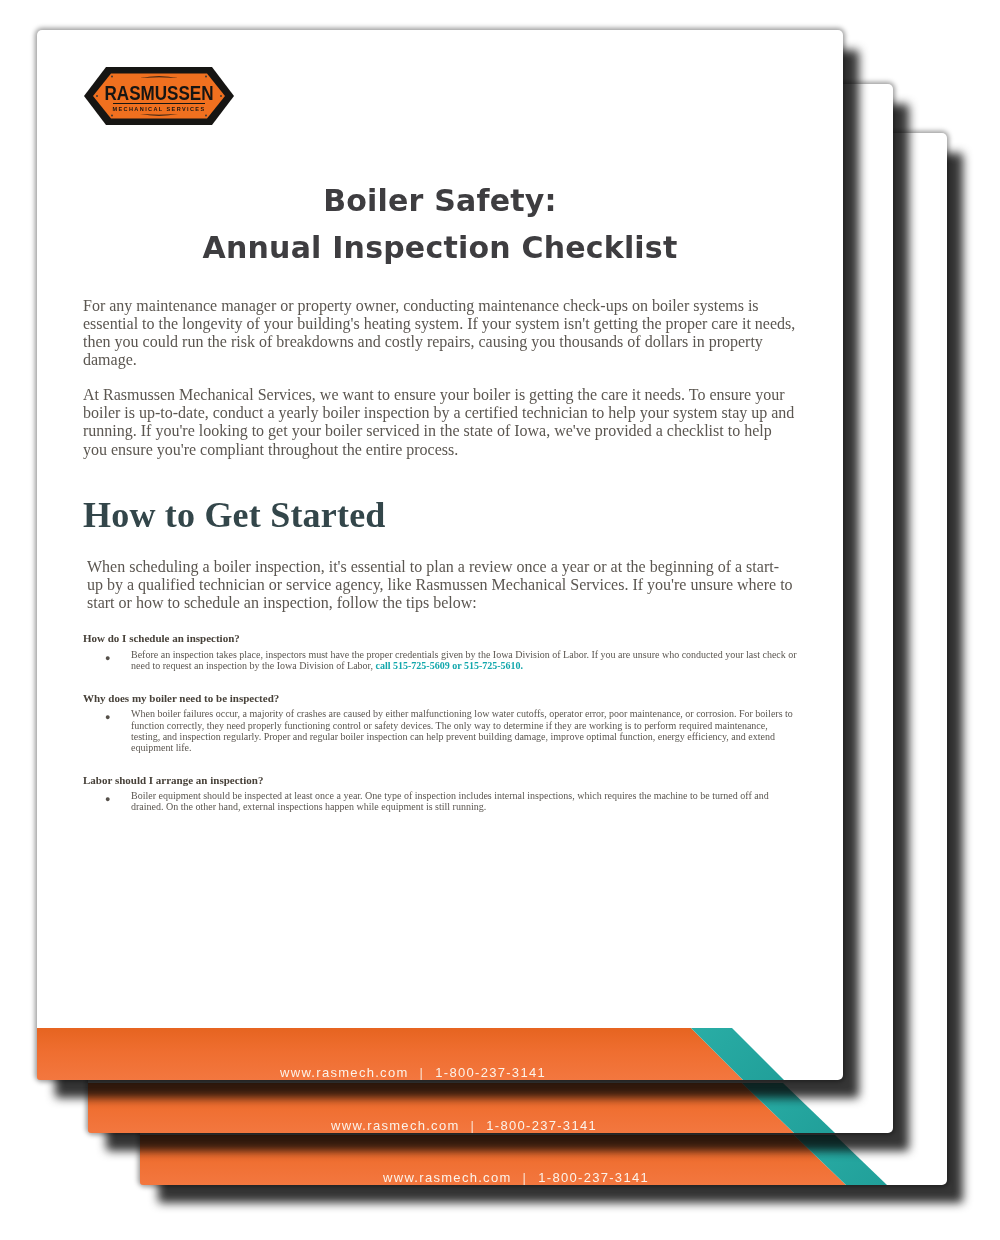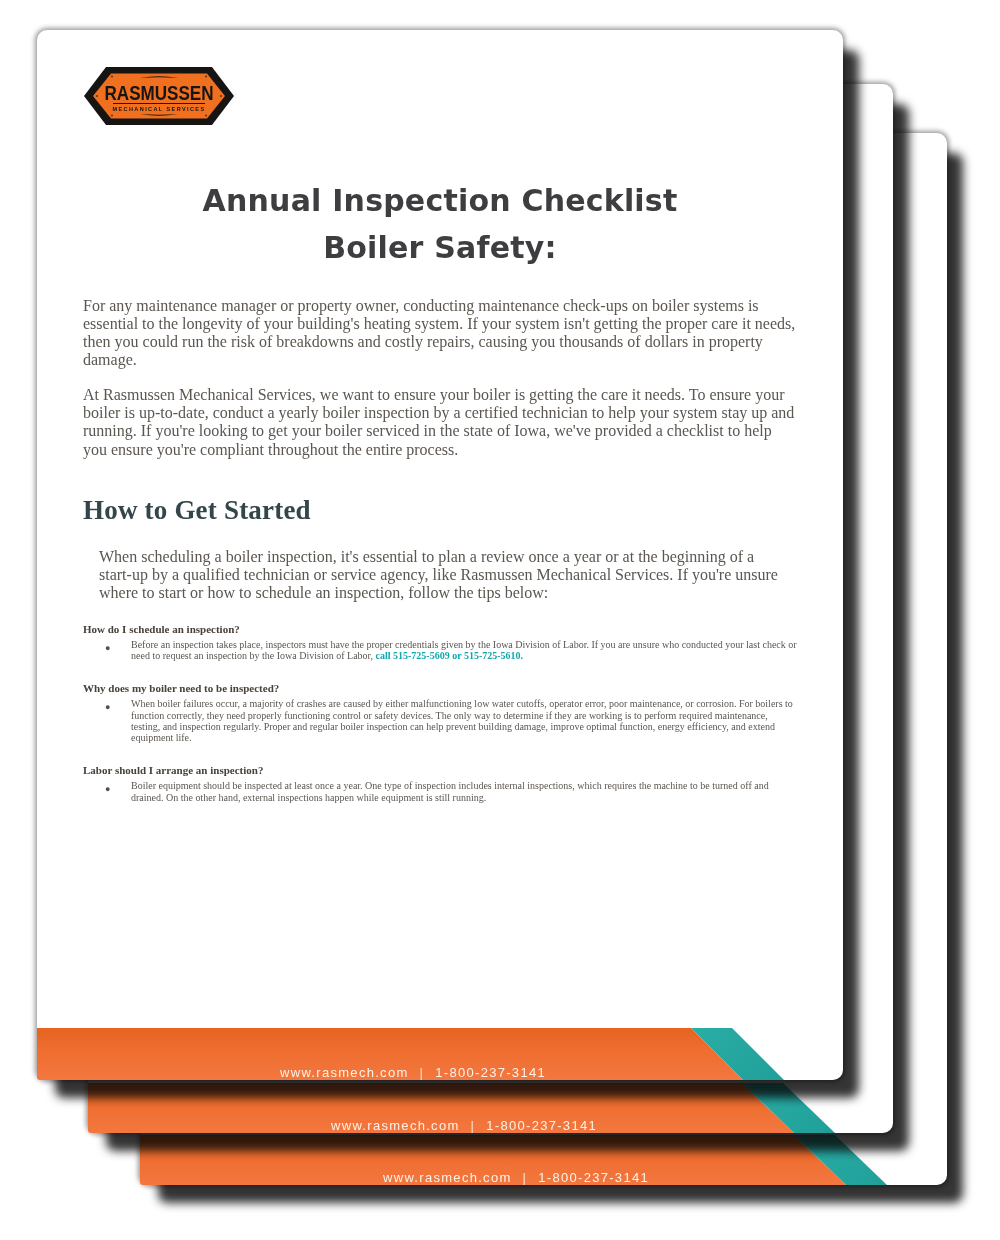--- a/index.html
+++ b/index.html
@@ -1,19 +1,19 @@
 <!DOCTYPE html>
 <html><head>
 <meta charset="utf-8">
 <style>
   html,body{margin:0;padding:0;background:#ffffff;}
   .stage{position:relative;width:1000px;height:1240px;overflow:hidden;background:#ffffff;}
 
   .page{
-    position:absolute;background:#ffffff;border-radius:10px;
+    position:absolute;background:#ffffff;border-radius:5px;
     box-shadow:0 0 5px 2px rgba(0,0,0,0.40), 17px 19px 10px -1px rgba(8,8,8,0.82);
   }
   .page-front{left:37px;top:30px;width:806px;height:1050px;z-index:3;}
   .page-middle{left:88px;top:84px;width:805px;height:1049px;z-index:2;}
   .page-back{left:140px;top:133px;width:807px;height:1052px;z-index:1;}
 
   
   .page-footer{position:absolute;left:0;right:0;bottom:0;height:52px;overflow:hidden;border-radius:0 0 3px 3px;}
   .page-middle .page-footer,.page-back .page-footer{height:50px;}
   .footer-orange{position:absolute;inset:0;
@@ -33,22 +33,22 @@
   .logo{margin:33px 0 0 -1px;width:154px;height:66px;display:block;}
 
   .doc-title{margin:48px 0 0;text-align:center;
     font-family:"DejaVu Sans","Liberation Sans",sans-serif;font-weight:bold;
     font-size:30px;line-height:47px;color:#3e3d40;letter-spacing:.2px;}
 
   .body-p{margin:26px 0 0;font-size:16px;line-height:1.13;text-align:left;}
   .body-p + .body-p{margin-top:17px;}
 
   .section-h{margin:37px 0 0;font-family:"Liberation Serif",serif;font-weight:bold;
-    font-size:27px;line-height:1.1;color:#33464a;letter-spacing:.2px;}
-  .section-intro{margin:23px 16px 0;font-size:16px;line-height:1.13;}
+    font-size:36px;line-height:1.1;color:#33464a;letter-spacing:.2px;}
+  .section-intro{margin:23px 4px 0;font-size:16px;line-height:1.13;}
 
   .faq{margin:0;}
   .faq-q{margin:20px 0 0;font-size:11px;font-weight:bold;color:#474139;line-height:1.15;}
   .faq ul{list-style:none;margin:4px 0 0;padding:0;}
   .faq li{position:relative;padding-left:48px;font-size:10px;line-height:1.13;}
   .faq li::before{content:"●";position:absolute;left:22px;top:3.5px;font-size:9px;color:#55504a;}
   .hl{color:#12a7ac;font-weight:bold;}
 
   
   .logo text{font-family:"Liberation Sans",sans-serif;}
@@ -95,22 +95,22 @@
         <text x="154" y="96" text-anchor="middle" font-size="12" font-weight="bold" fill="#161513" textLength="186" lengthAdjust="spacingAndGlyphs" letter-spacing="3">MECHANICAL SERVICES</text>
         <circle cx="30" cy="66" r="2" fill="#3c3a36"></circle>
         <circle cx="278" cy="66" r="2" fill="#3c3a36"></circle>
         <circle cx="60" cy="27" r="2" fill="#3c3a36"></circle>
         <circle cx="248" cy="27" r="2" fill="#3c3a36"></circle>
         <circle cx="60" cy="105" r="2" fill="#3c3a36"></circle>
         <circle cx="248" cy="105" r="2" fill="#3c3a36"></circle>
       </svg>
 
       <h1 class="doc-title">
+        <span style="display:block">Boiler Safety:</span>
         <span style="display:block">Annual Inspection Checklist</span>
-        <span style="display:block">Boiler Safety:</span>
       </h1>
 
       <p class="body-p">For any maintenance manager or property owner, conducting maintenance check-ups on boiler systems is essential to the longevity of your building's heating system. If your system isn't getting the proper care it needs, then you could run the risk of breakdowns and costly repairs, causing you thousands of dollars in property damage.</p>
       <p class="body-p">At Rasmussen Mechanical Services, we want to ensure your boiler is getting the care it needs. To ensure your boiler is up-to-date, conduct a yearly boiler inspection by a certified technician to help your system stay up and running. If you're looking to get your boiler serviced in the state of Iowa, we've provided a checklist to help you ensure you're compliant throughout the entire process.</p>
 
       <h2 class="section-h">How to Get Started</h2>
       <p class="section-intro">When scheduling a boiler inspection, it's essential to plan a review once a year or at the beginning of a start-up by a qualified technician or service agency, like Rasmussen Mechanical Services. If you're unsure where to start or how to schedule an inspection, follow the tips below:</p>
 
       <div class="faq">
         <p class="faq-q">How do I schedule an inspection?</p>

